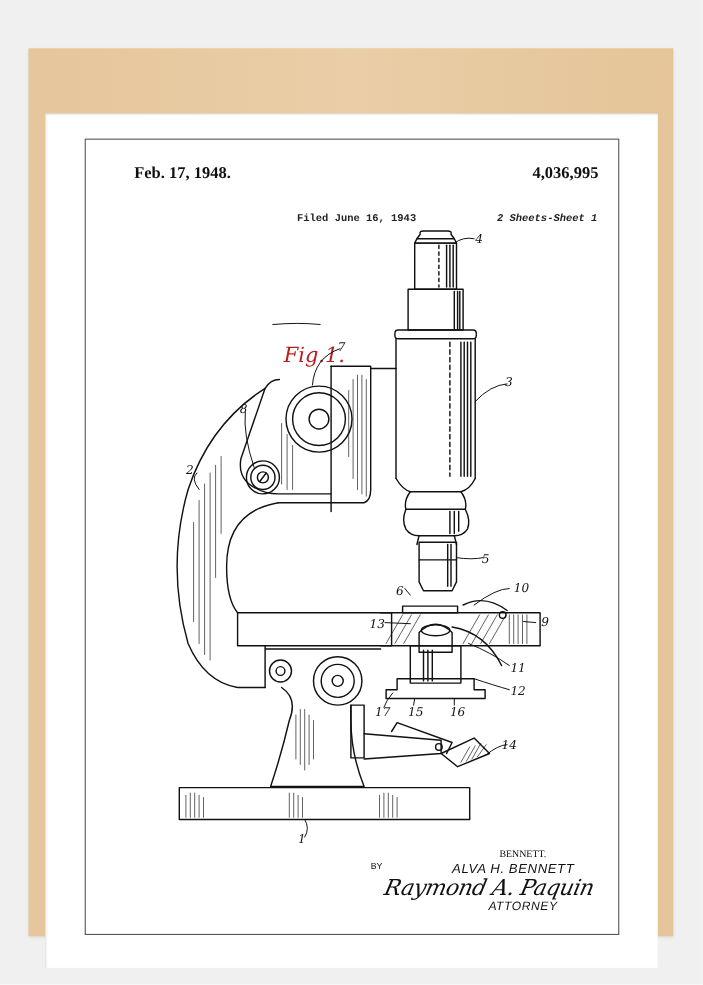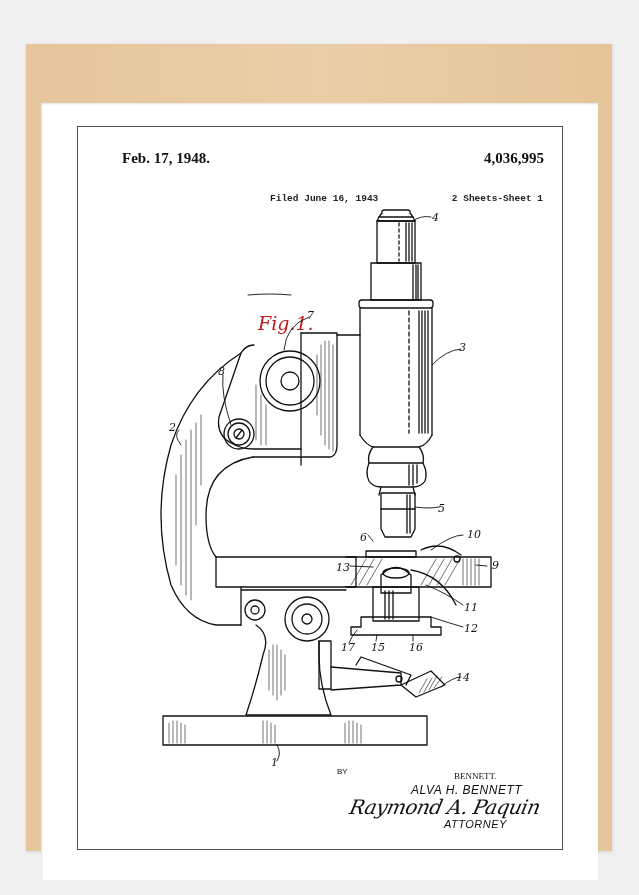--- a/index.html
+++ b/index.html
@@ -6,25 +6,25 @@
   body{width:639px;height:895px;background:#f0f0f0;position:relative;overflow:hidden;font-family:"Liberation Sans",sans-serif;}
   .frame{position:absolute;left:26px;top:44px;width:586px;height:807px;background:#e8c9a0;box-shadow:0 1px 3px rgba(0,0,0,0.12);}
   .frame::before{content:"";position:absolute;inset:0;background:linear-gradient(90deg,#e4c398,#ecd1ab 50%,#e2c193);opacity:.6;}
   .mat{position:absolute;left:15px;top:15px;width:557px;height:777px;background:#fff;box-shadow:inset 1px 1px 2px rgba(0,0,0,0.12);margin-top:44px;}
   .sheet{position:absolute;left:36px;top:23px;width:484px;height:722px;border:1.5px solid #555;background:#fff;}
   .hdr-date{position:absolute;left:44px;top:23px;font-family:"Liberation Serif",serif;font-weight:bold;font-size:15px;color:#111;}
   .hdr-name{position:absolute;left:0;right:0;top:26px;text-align:center;font-family:"Liberation Sans",sans-serif;font-size:11px;font-weight:bold;color:#111;letter-spacing:.5px;}
   .hdr-num{position:absolute;right:18px;top:23px;font-family:"Liberation Serif",serif;font-weight:bold;font-size:15px;color:#111;}
   .hdr-title{position:absolute;left:0;right:0;top:47px;text-align:center;font-family:"Liberation Mono",monospace;font-size:8.5px;font-weight:bold;color:#222;}
   .hdr-filed{position:absolute;left:192px;top:66px;font-family:"Liberation Mono",monospace;font-size:9.5px;font-weight:bold;color:#222;}
-  .hdr-sheets{position:absolute;right:19px;top:66px;font-family:"Liberation Mono",monospace;font-size:9.5px;font-weight:bold;color:#222;}
+  .hdr-sheets{position:absolute;right:19px;top:66px;font-family:"Liberation Mono",monospace;font-size:9.5px;font-weight:bold;color:#222;font-style:italic;}
   svg.draw{position:absolute;left:0;top:0;}
   .inv-label{position:absolute;left:376px;top:644px;font-family:"Liberation Serif",serif;font-size:9px;color:#111;}
   .inv-name{position:absolute;left:333px;top:656px;font-family:"Liberation Sans",sans-serif;font-style:italic;font-size:12px;letter-spacing:.5px;color:#111;}
-  .by{position:absolute;left:259px;top:640px;font-family:Liberation Sans, sans-serif;font-size:8px;color:#111;}
+  .by{position:absolute;left:259px;top:656px;font-family:Liberation Sans, sans-serif;font-size:8px;color:#111;}
   .sig{position:absolute;left:272px;top:668px;font-family:"DejaVu Serif",serif;font-style:italic;font-size:20px;color:#111;transform:skewX(-12deg);letter-spacing:-0.5px;}
   .atty{position:absolute;left:366px;top:691px;font-family:"Liberation Sans",sans-serif;font-style:italic;font-size:11px;letter-spacing:.5px;color:#111;}
   .figlabel{position:absolute;left:180px;top:185px;font-family:"DejaVu Serif",serif;font-style:italic;font-size:19px;color:#b91c1c;}
 </style>
 </head>
 <body>
 
 <div class="frame">
   <div class="mat">
     <div class="sheet">

